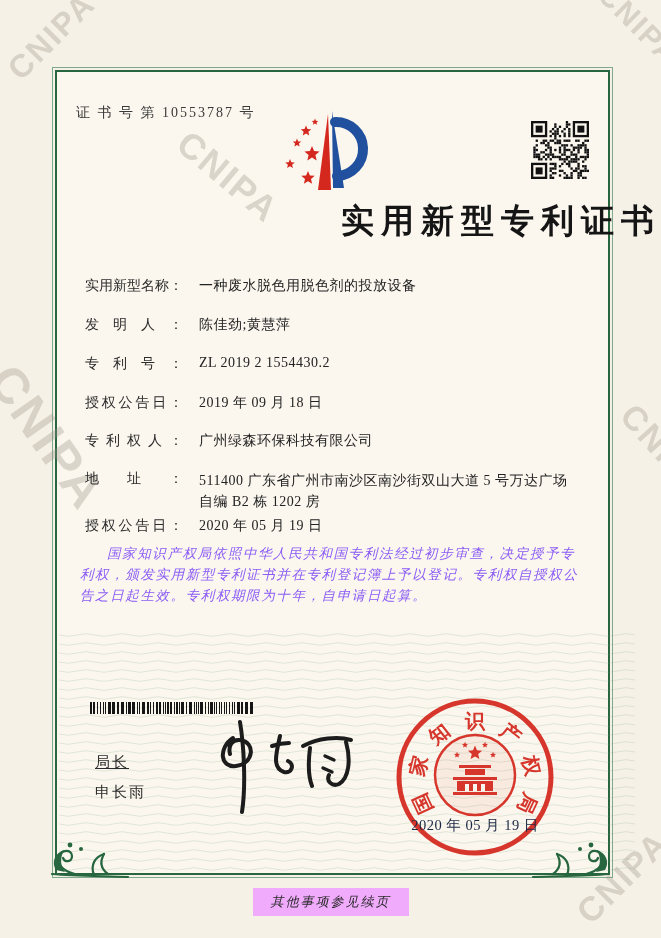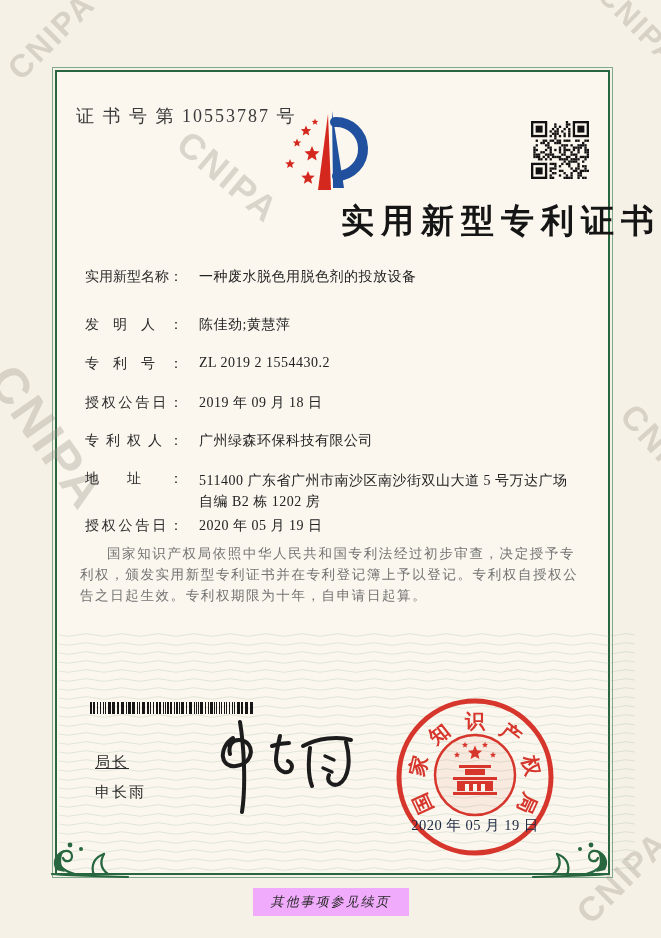--- a/index.html
+++ b/index.html
@@ -12,36 +12,36 @@
   .frame{
     position:absolute; left:55px; top:70px; width:551px; height:801px;
     background:#fbf7ee;
     border:2.5px solid #27663f;
     outline:1px solid #7fa98c; outline-offset:2px;
   }
   .wm{
     position:absolute; font-family:"Liberation Sans",sans-serif; font-weight:700;
     color:rgba(152,146,134,0.33); letter-spacing:2px; pointer-events:none; white-space:nowrap;
   }
-  .cert-no{position:absolute; left:76px; top:104px; font-size:18px; letter-spacing:2px; color:#3a3a3a;}
+  .cert-no{position:absolute; left:76px; top:104px; font-size:14px; letter-spacing:2px; color:#3a3a3a;}
   .title{
     position:absolute; left:0; top:199px; width:661px; text-align:right;
     font-size:33px; font-weight:700; letter-spacing:7px; color:#151515;
   }
   .frow{position:absolute; left:85px; width:505px; font-size:14px; display:flex;}
   .flabel{
     display:inline-block; width:98px; flex:0 0 98px;
     text-align:justify; text-align-last:justify; color:#2b2b2b;
   }
   .fvalue{margin-left:16px; color:#222; letter-spacing:0.5px;}
   .addr-lines span{display:block; line-height:21px;}
   .pair2{position:absolute; left:253px; top:0; display:flex;}
   .paras{
     position:absolute; left:80px; top:543px; width:508px;
-    font-size:13.5px; line-height:21px; letter-spacing:1.6px; color:#737373;
+    font-size:13.5px; line-height:21px; letter-spacing:1.6px; font-style:italic; color:#8b5cf6;
   }
   .paras p{margin:0; text-indent:2em;}
   .director{position:absolute; left:95px; font-family:"Liberation Sans","DejaVu Sans",sans-serif; font-size:15px; color:#2b2b2b; letter-spacing:2px;}
   .seal-date{
     position:absolute; left:393px; top:816px; width:164px; text-align:center;
     font-size:14.5px; color:#1b2742; letter-spacing:0.5px; z-index:6;
   }
   .page-info{position:absolute; left:55px; top:853px; width:551px; text-align:center; font-size:12.5px; color:#333; letter-spacing:1px;margin-top:44px;}
   .footer-note{
     position:absolute; left:50%; transform:translateX(-50%); top:888px; z-index:7;
@@ -307,21 +307,21 @@
       <rect x="34.8" y="55.67999999999999" width="2.32" height="2.32" fill="#111"></rect>
       <rect x="37.12" y="55.67999999999999" width="2.32" height="2.32" fill="#111"></rect>
       <rect x="39.44" y="55.67999999999999" width="2.32" height="2.32" fill="#111"></rect>
       <rect x="46.4" y="55.67999999999999" width="2.32" height="2.32" fill="#111"></rect>
       <rect x="51.04" y="55.67999999999999" width="2.32" height="2.32" fill="#111"></rect>
       <rect x="53.36" y="55.67999999999999" width="2.32" height="2.32" fill="#111"></rect>
     </svg>
 
   <div class="title">实用新型专利证书</div>
 
-  <div class="frow" style="top:268px;align-items:flex-end;">
+  <div class="frow" style="top:277px;align-items:flex-end;">
     <span class="flabel">实用新型名称：</span>
     <span class="fvalue">一种废水脱色用脱色剂的投放设备</span>
   </div>
   <div class="frow" style="top:316px;">
     <span class="flabel">发明人：</span>
     <span class="fvalue">陈佳劲;黄慧萍</span>
   </div>
   <div class="frow" style="top:355px;">
     <span class="flabel">专利号：</span>
     <span class="fvalue">ZL 2019 2 1554430.2</span>

